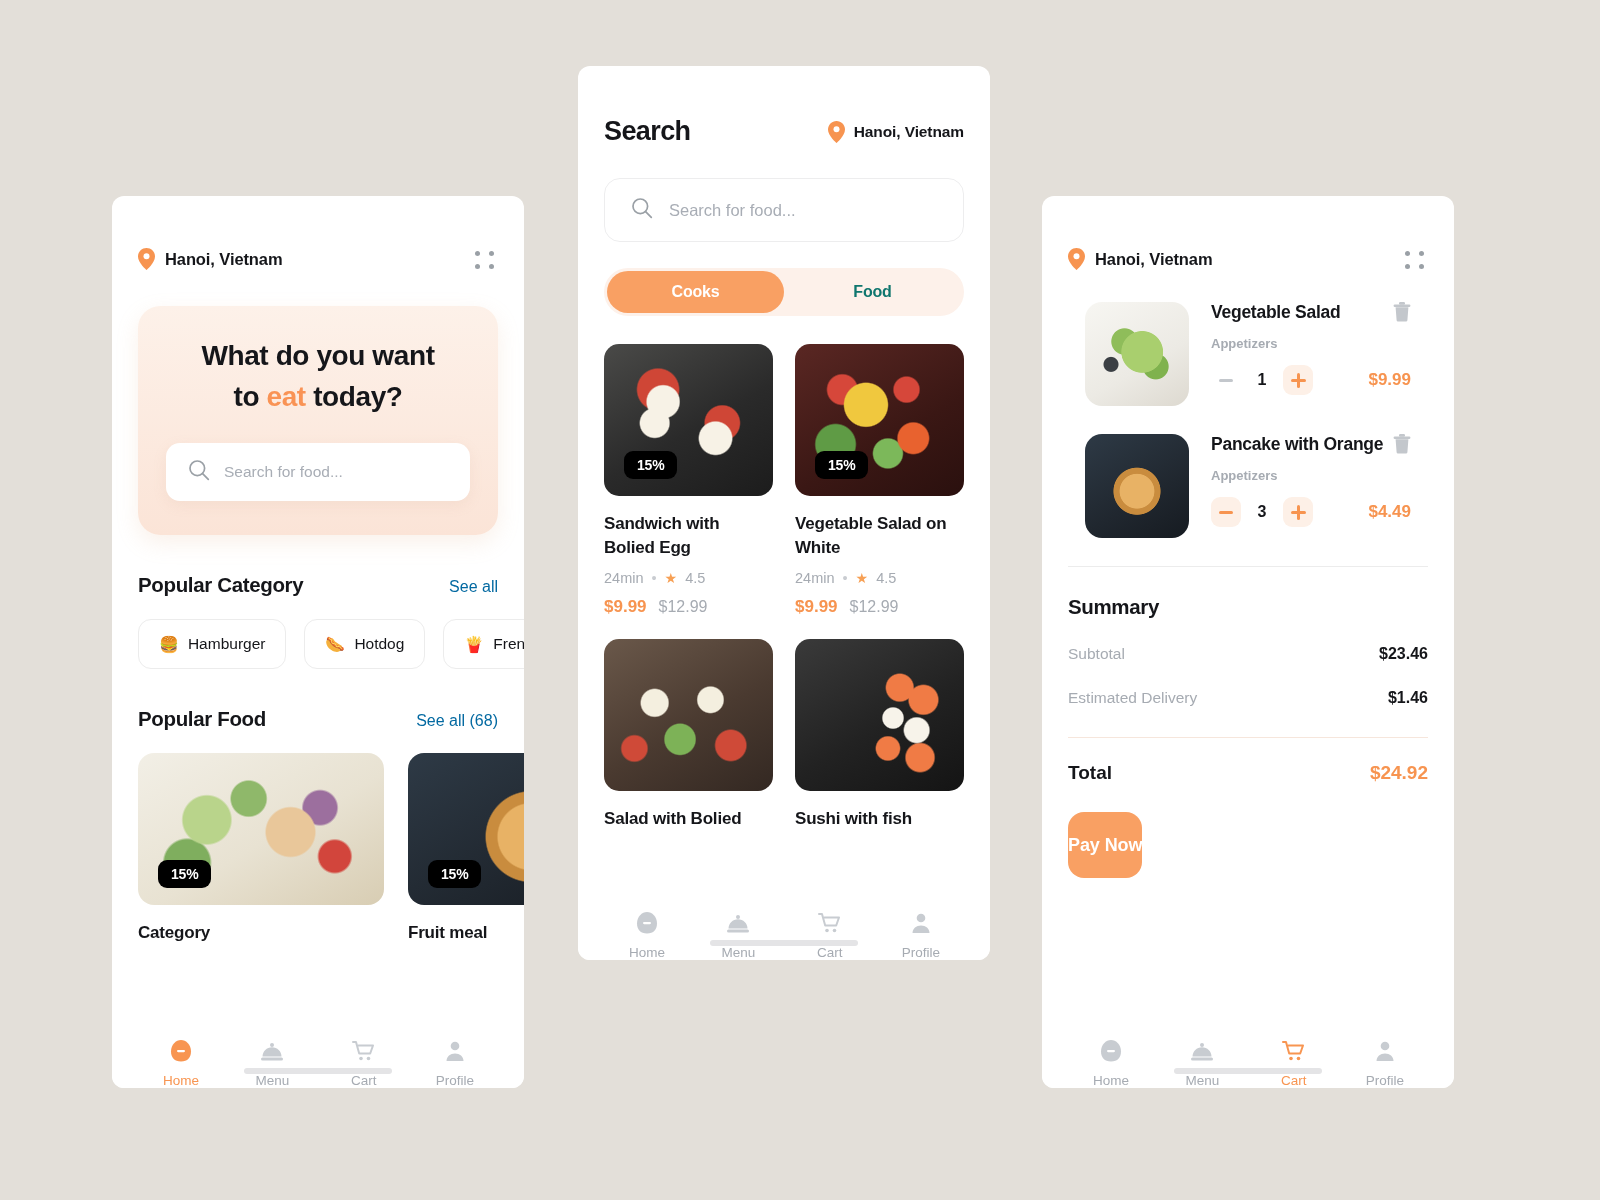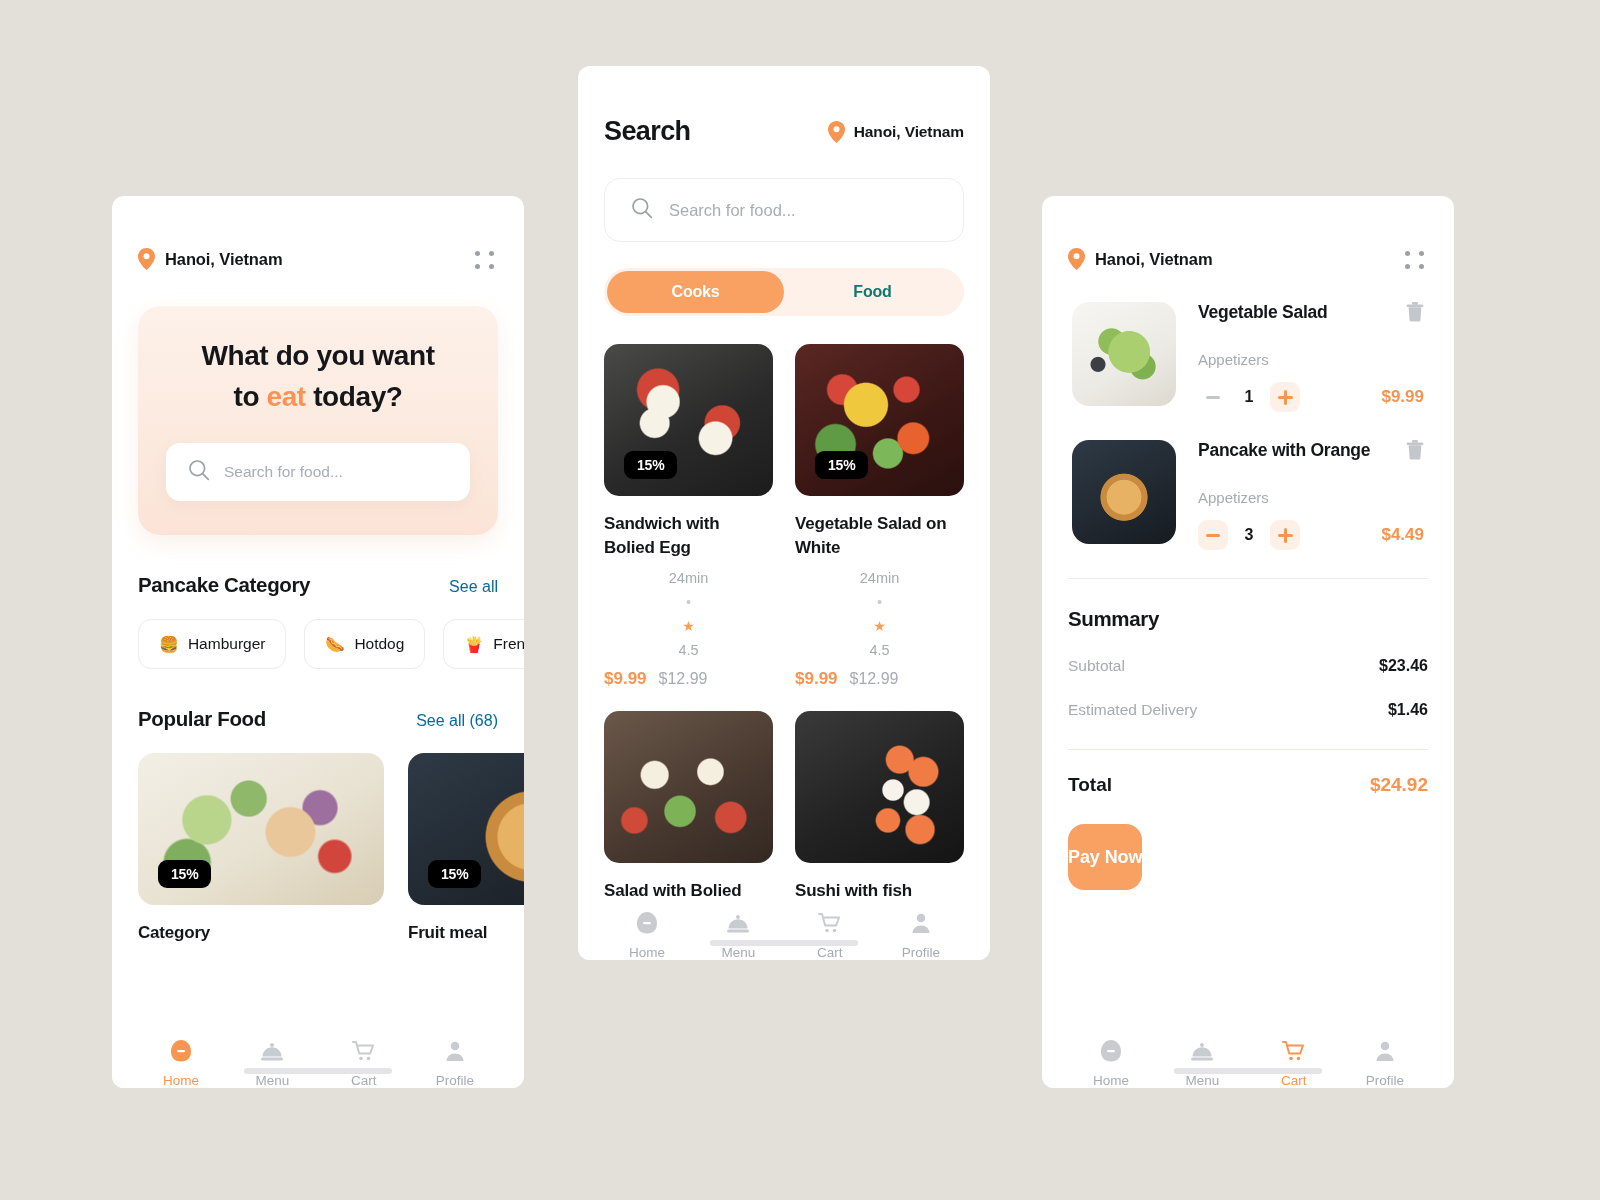--- a/index.html
+++ b/index.html
@@ -129,36 +129,36 @@
   .toggle .seg {
     flex: 1; display: flex; align-items: center; justify-content: center;
     font-size: 16px; font-weight: bold; color: #0f766e; border-radius: 22px;
     letter-spacing: -0.2px;
   }
   .toggle .seg.on { background: #f9a063; color: #fff; }
 
   .grid2 { margin: 28px 26px 0 26px; display: grid; grid-template-columns: 1fr 1fr; gap: 22px; }
   .g-thumb { width: 100%; height: 152px; border-radius: 15px; position: relative; overflow: hidden; background: #cfcabf; }
   .g-name { margin-top: 16px; font-size: 17px; font-weight: bold; color: #15161a; line-height: 1.42; letter-spacing: -0.2px; }
-  .g-meta { margin-top: 10px; display: flex; align-items: center; gap: 8px; font-size: 14.5px; color: #a6abb2; flex-direction: column; }
+  .g-meta { margin-top: 10px; display: flex; align-items: center; gap: 8px; font-size: 14.5px; color: #a6abb2; }
   .g-meta .star { color: #f7a055; font-size: 14px; }
   .g-meta .dot { color: #c9ccd1; }
   .g-price { margin-top: 11px; display: flex; align-items: baseline; gap: 12px; }
   .g-price .now { font-size: 17px; font-weight: bold; color: #f79450; }
   .g-price .was { font-size: 16px; color: #a6abb2; }
 
   
   #phone-cart .loc-row { padding-top: 50px; }
-  .cart-list { margin-top: 30px; padding: 0 30px; }
+  .cart-list { margin-top: 30px; padding: 0 43px; }
   .cart-item { display: flex; gap: 22px; margin-bottom: 28px; }
   .ci-thumb { width: 104px; height: 104px; border-radius: 17px; flex: 0 0 auto; overflow: hidden; background: #ddd8cf; }
   .ci-body { flex: 1; min-width: 0; }
   .ci-top { display: flex; align-items: flex-start; justify-content: space-between; }
   .ci-name { font-size: 17.5px; font-weight: bold; color: #15161a; letter-spacing: -0.25px; }
-  .ci-cat { margin-top: 25px; font-size: 15px; color: #a6abb2; }
+  .ci-cat { margin-top: 10px; font-size: 13px; color: #a6abb2; font-weight: bold; }
   .ci-bot { margin-top: 14px; display: flex; align-items: center; justify-content: space-between; }
   .qty { display: flex; align-items: center; gap: 8px; }
   .qbtn {
     width: 30px; height: 30px; border-radius: 9px;
     display: flex; align-items: center; justify-content: center;
   }
   .qbtn.soft { background: #fdf0e7; }
   .qbtn svg { display: block; }
   .qnum { min-width: 26px; text-align: center; font-size: 16px; font-weight: bold; color: #15161a; }
   .ci-price { font-size: 17px; font-weight: bold; color: #f79450; }
@@ -291,21 +291,21 @@
           <svg class="mag" viewBox="0 0 22 22">
               <circle cx="9.3" cy="9.3" r="7.3" fill="none" stroke="#9aa0a6" stroke-width="1.7"></circle>
               <line x1="14.6" y1="14.6" x2="20.3" y2="20.3" stroke="#9aa0a6" stroke-width="1.7" stroke-linecap="round"></line>
             </svg>
         </span>
         <span class="ph">Search for food...</span>
       </div>
     </div>
 
     <div class="sec-head">
-      <span class="sec-title">Pancake Category</span>
+      <span class="sec-title">Popular Category</span>
       <span class="sec-link">See all</span>
     </div>
 
     <div class="chips">
       <div class="chip">
         <span class="emo">🍔</span>
         <span>Hamburger</span>
       </div>
       <div class="chip">
         <span class="emo">🌭</span>

